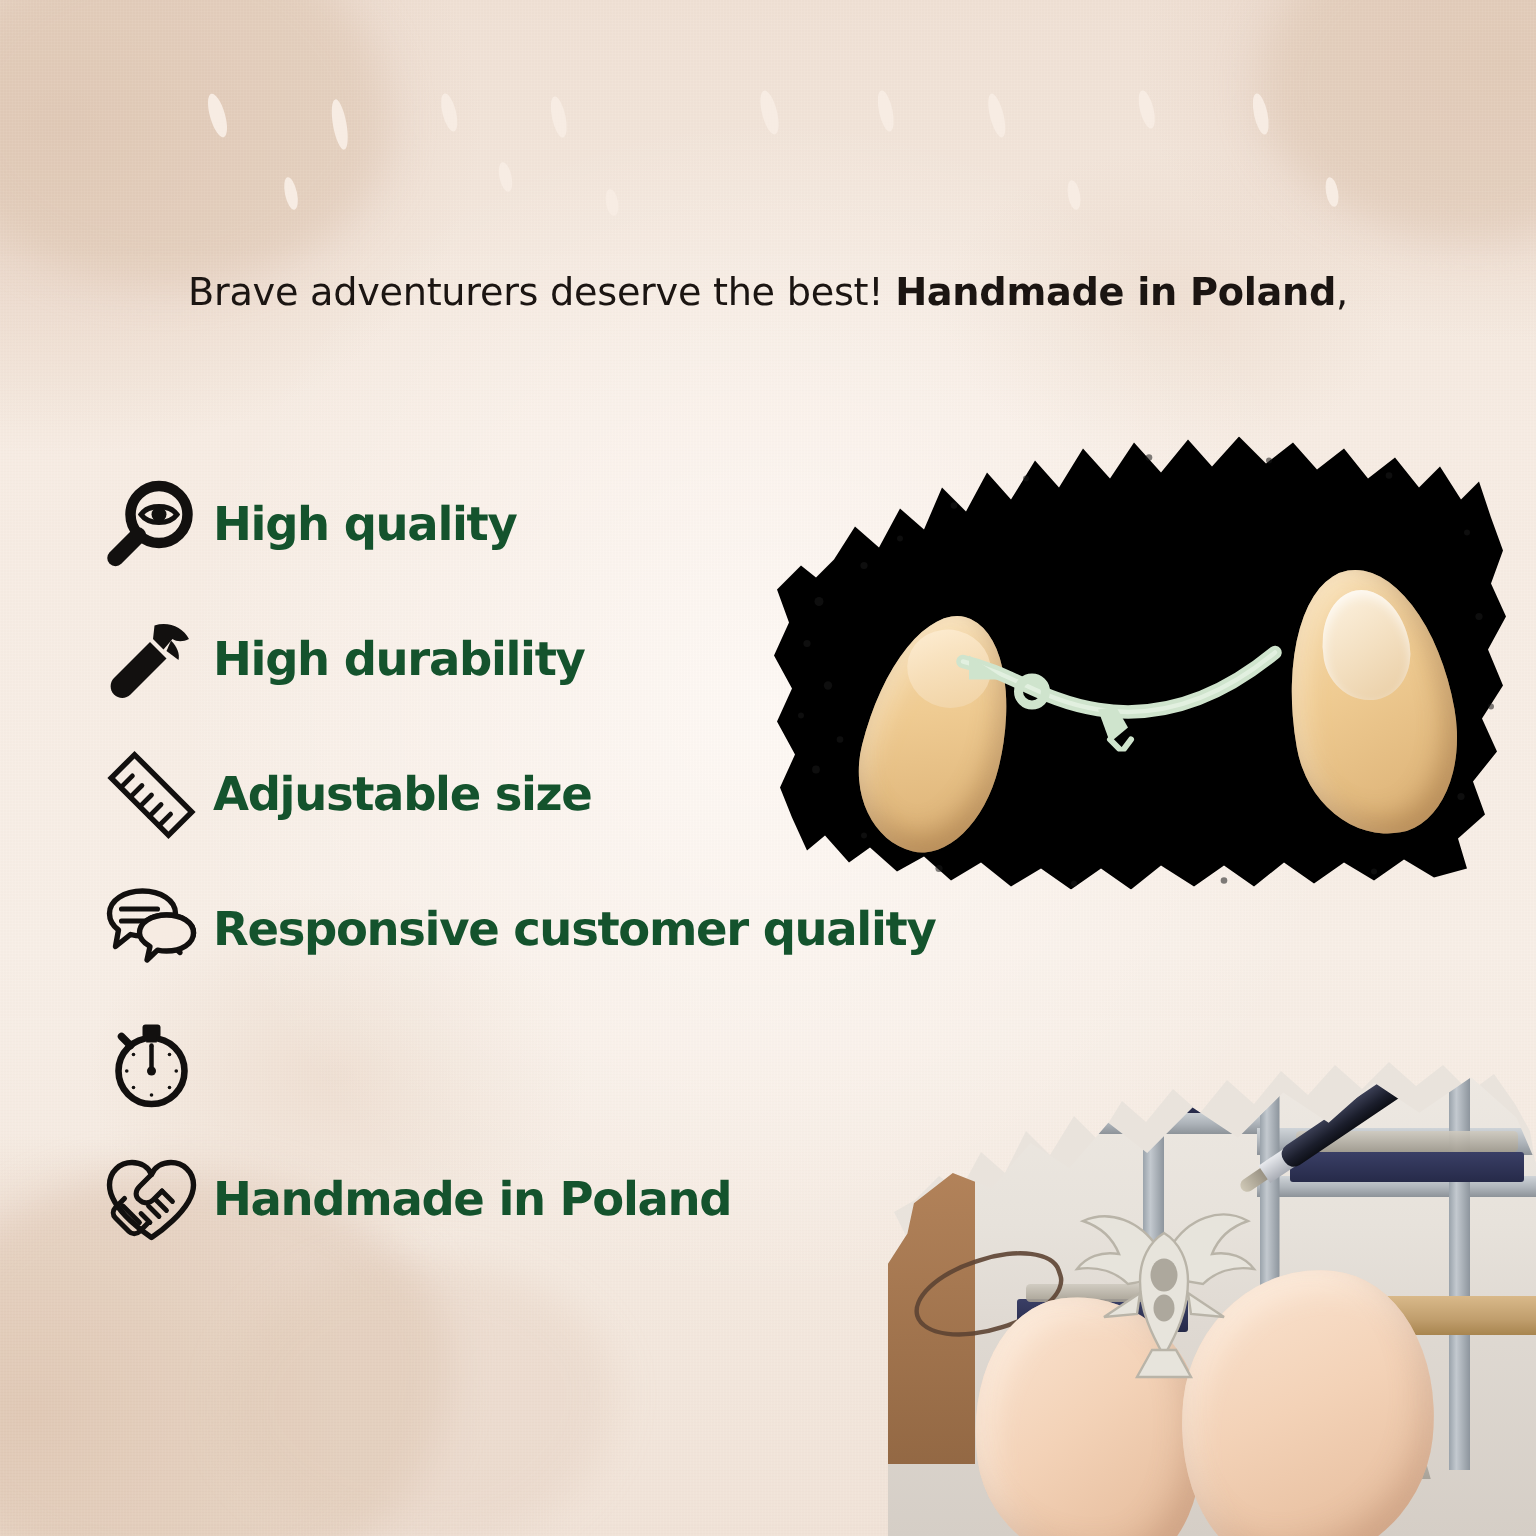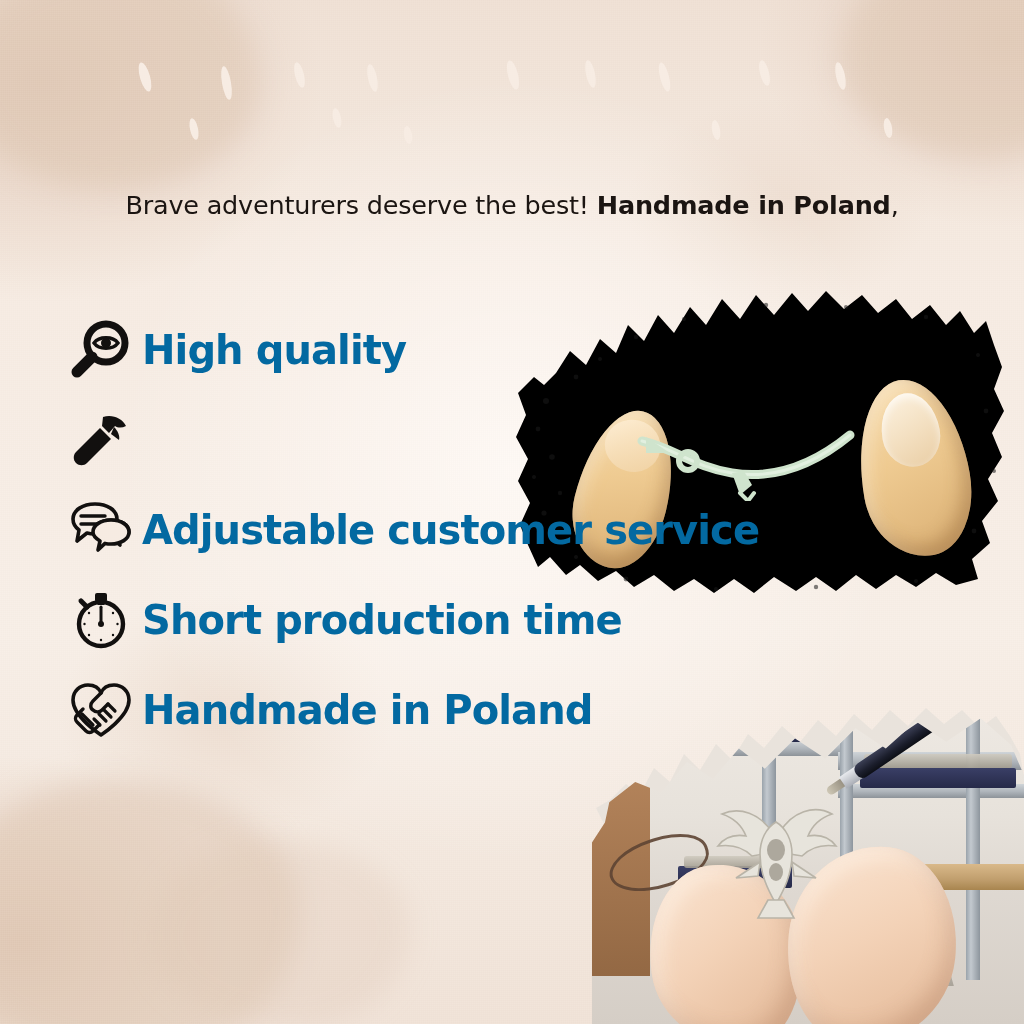--- a/index.html
+++ b/index.html
@@ -82,21 +82,21 @@
   .gloss {
     position: absolute;
     background: #f7ece3;
     border-radius: 50%;
     pointer-events: none;
   }
 
   
   .subtitle {
     position: absolute;
-    top: 187px;
+    top: 177px;
     left: 62px;
     width: 900px;
     text-align: center;
     font-family: "DejaVu Sans", sans-serif;
     font-size: 25.5px;
     line-height: 1.42;
     color: #1b1512;
     letter-spacing: -0.2px;
   }
   .subtitle b {
@@ -123,23 +123,23 @@
     display: flex;
     align-items: center;
     justify-content: center;
   }
   .feature-icon svg {
     display: block;
   }
   .feature-label {
     font-family: "DejaVu Sans", sans-serif;
     font-weight: 700;
-    font-size: 40px;
+    font-size: 31px;
     letter-spacing: -0.9px;
-    color: #0369a1;
+    color: #14532d;
     white-space: nowrap;
   }
 
   
   .photo {
     position: absolute;
     overflow: hidden;
   }
 
   .photo-top {
@@ -528,36 +528,48 @@
     </div>
 
     <div class="feature">
       <span class="feature-icon">
         <svg width="62" height="62" viewBox="0 0 62 62">
           <path d="M33,8 C42,5 52,9 56,17 C52,19 48,19 45,17 L39,24 L32,17 Z" fill="#12100f"></path>
           <path d="M44,18 C48,22 50,27 49,31 L41,25 Z" fill="#12100f"></path>
           <path d="M30,19 L41,30 L17,54 C14,57 9,57 6,54 C3,51 3,46 6,43 Z" fill="#12100f"></path>
         </svg>
       </span>
-    </div>
-
+      <span class="feature-label">High durability</span>
+    </div>
+
+    <div class="feature">
+      <span class="feature-icon">
+        <svg width="62" height="62" viewBox="0 0 62 62">
+          <g transform="rotate(-45 31 31)">
+            <rect x="20" y="4" width="22" height="54" fill="none" stroke="#12100f" stroke-width="3.6"></rect>
+            <path d="M20,13 H31 M20,22 H31 M20,31 H31 M20,40 H31 M20,49 H31" stroke="#12100f" stroke-width="3.2" stroke-linecap="round"></path>
+          </g>
+        </svg>
+      </span>
+      <span class="feature-label">Adjustable size</span>
+    </div>
 
     <div class="feature">
       <span class="feature-icon">
         <svg width="66" height="62" viewBox="0 0 66 62">
           <path d="M5,20 C5,11 15,5 27,5 C39,5 49,11 49,20 C49,29 39,35 27,35
                    C24,35 21,34.6 19,34 L9,42 L11,31 C7,28 5,24 5,20 Z" fill="none" stroke="#12100f" stroke-width="3.6" stroke-linejoin="round"></path>
           <path d="M13,17 H37 M13,25 H37" stroke="#12100f" stroke-width="3.4" stroke-linecap="round"></path>
           <path d="M61,33 C61,26 53,21 43,21 C37,21 32,23 29,25.5 C31,31 38,35 46,35
                    C46,39 49,44 52,46 C50,43 50,40 51,38 C57,39 61,36.5 61,33 Z" fill="none" stroke="#12100f" stroke-width="3.6" stroke-linejoin="round"></path>
           <path d="M43,21 C53,21 61,26 61,33 C61,40 53,45 43,45 C41,45 39,44.8 37,44.4
                    L30,51 L32,42 C28,39.6 25,36.6 25,33 C25,26 33,21 43,21 Z" fill="#f6ebe2" stroke="#12100f" stroke-width="3.6" stroke-linejoin="round"></path>
         </svg>
       </span>
-      <span class="feature-label">Adjustable customer service</span>
+      <span class="feature-label">Responsive customer quality</span>
     </div>
 
     <div class="feature">
       <span class="feature-icon">
         <svg width="62" height="62" viewBox="0 0 62 62">
           <circle cx="31" cy="35" r="22" fill="none" stroke="#12100f" stroke-width="4.4"></circle>
           <rect x="25" y="4" width="12" height="9" rx="2" fill="#12100f"></rect>
           <rect x="27.5" y="11" width="7" height="5" fill="#12100f"></rect>
           <path d="M11,12 L17,18" stroke="#12100f" stroke-width="5" stroke-linecap="round"></path>
           <path d="M31,35 V18" stroke="#12100f" stroke-width="3" stroke-linecap="round"></path>
@@ -567,21 +579,20 @@
               <circle cx="43" cy="24" r="1.2"></circle>
             <circle cx="47.5" cy="35" r="1.2"></circle>
               <circle cx="43" cy="46" r="1.2"></circle>
             <circle cx="31" cy="51" r="1.2"></circle>
               <circle cx="19" cy="46" r="1.2"></circle>
             <circle cx="14.5" cy="35" r="1.2"></circle>
               <circle cx="19" cy="24" r="1.2"></circle>
           </g>
         </svg>
       </span>
-      <span class="feature-label">Short production time</span>
     </div>
 
     <div class="feature">
       <span class="feature-icon">
         <svg width="66" height="62" viewBox="0 0 66 62">
           <path d="M33,56 C33,56 5,38 5,21 C5,12 12,6 20,6 C26,6 31,9 33,14
                    C35,9 40,6 46,6 C54,6 61,12 61,21 C61,38 33,56 33,56 Z" fill="none" stroke="#12100f" stroke-width="3.6" stroke-linejoin="round"></path>
           <path d="M33,14 L25,22 C22,25 22,29 25,31 C28,34 32,33 34,31 L40,25" fill="none" stroke="#12100f" stroke-width="3.4" stroke-linecap="round" stroke-linejoin="round"></path>
           <path d="M40,25 L47,32 M36,31 L43,38 M31,35 L38,42 M26,40 L32,46" stroke="#12100f" stroke-width="3.2" stroke-linecap="round"></path>
           <path d="M15,30 L9,36 C7,38 7,41 9,43 L18,52 C20,54 23,54 25,52 L31,46" fill="none" stroke="#12100f" stroke-width="3.4" stroke-linecap="round" stroke-linejoin="round"></path>

